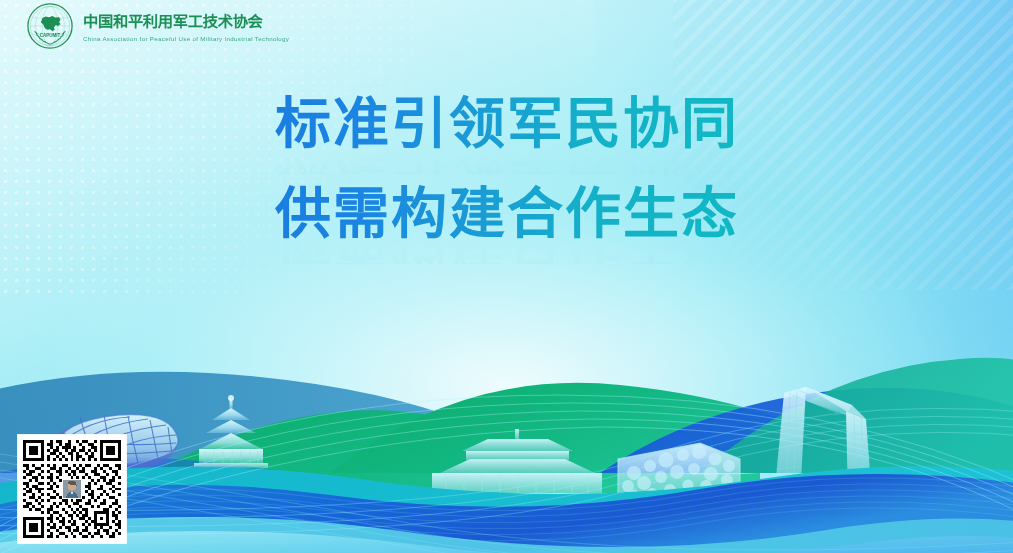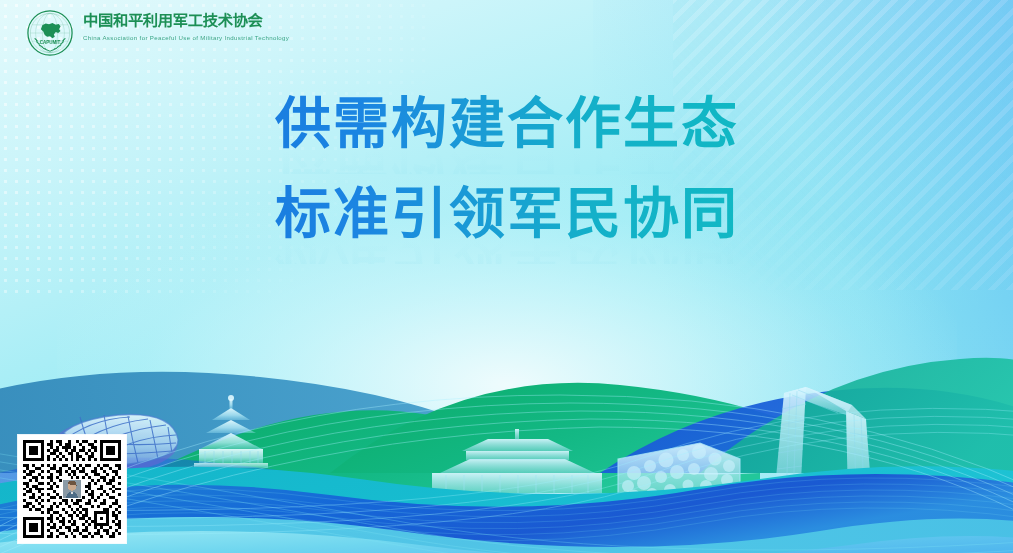--- a/index.html
+++ b/index.html
@@ -76,22 +76,23 @@
     position: absolute;
     right: 0; top: 0;
     width: 420px; height: 470px;
     background: linear-gradient(250deg, rgba(76,176,244,.55) 0%, rgba(120,206,246,.22) 45%, rgba(255,255,255,0) 78%);
   }
 
   
 
   #logo-bar {
     position: absolute;
-    left: 26px; top: 9px;
+    left: 26px; top: 2px;
     display: flex;
+    align-items: center;
     gap: 9px;
     z-index: 40;
   }
 
   .logo-emblem { width: 48px; height: 48px; display: block; }
 
   .logo-text-block { display: flex; flex-direction: column; gap: 1px; }
 
   .logo-cn {
     height: 24px;
@@ -217,48 +218,20 @@
     <div class="logo-text-block">
 
       <svg class="logo-cn" viewBox="0 0 260 26" width="190" height="24">
         <text x="0" y="20" font-family="DejaVu Sans, sans-serif" font-size="21" font-weight="bold" fill="#1c8f55" letter-spacing="-0.5">中国和平利用军工技术协会</text>
       </svg>
       <div class="logo-en">China Association for Peaceful Use of Military Industrial Technology</div>
     </div>
   </div>
 
   <div id="headline">
-
-    <div class="title-line">
-      <svg class="title-svg" viewBox="0 0 520 86">
-        <defs>
-          <linearGradient id="titleGrad1" x1="0" y1="0" x2="1" y2="0">
-            <stop offset="0%" stop-color="#1a7ee0"></stop>
-            <stop offset="18%" stop-color="#1b85e2"></stop>
-            <stop offset="42%" stop-color="#1a9ad6"></stop>
-            <stop offset="68%" stop-color="#14b0c9"></stop>
-            <stop offset="100%" stop-color="#11b8c4"></stop>
-          </linearGradient>
-          <linearGradient id="reflGrad1" x1="0" y1="0" x2="0" y2="1">
-            <stop offset="0%" stop-color="#6fd3e8" stop-opacity=".42"></stop>
-            <stop offset="55%" stop-color="#8fe0ee" stop-opacity=".14"></stop>
-            <stop offset="100%" stop-color="#b4ecf5" stop-opacity="0"></stop>
-          </linearGradient>
-          <clipPath id="reflClip1">
-              <rect x="0" y="60" width="520" height="26"></rect>
-            </clipPath>
-        </defs>
-
-        <g clip-path="url(#reflClip1)">
-          <text x="260" y="46" text-anchor="middle" transform="translate(0,115) scale(1,-1)" font-family="DejaVu Sans, sans-serif" font-size="56" font-weight="bold" letter-spacing="2" fill="url(#reflGrad1)">供需构建合作生态</text>
-        </g>
-
-        <text x="260" y="55" text-anchor="middle" font-family="DejaVu Sans, sans-serif" font-size="56" font-weight="bold" letter-spacing="2" fill="url(#titleGrad1)">供需构建合作生态</text>
-      </svg>
-    </div>
 
     <div class="title-line">
       <svg class="title-svg" viewBox="0 0 520 86">
         <defs>
           <linearGradient id="titleGrad2" x1="0" y1="0" x2="1" y2="0">
             <stop offset="0%" stop-color="#1a7ee0"></stop>
             <stop offset="18%" stop-color="#1b85e2"></stop>
             <stop offset="42%" stop-color="#1a9ad6"></stop>
             <stop offset="68%" stop-color="#14b0c9"></stop>
             <stop offset="100%" stop-color="#11b8c4"></stop>
@@ -269,20 +242,48 @@
             <stop offset="100%" stop-color="#b4ecf5" stop-opacity="0"></stop>
           </linearGradient>
           <clipPath id="reflClip2">
               <rect x="0" y="60" width="520" height="26"></rect>
             </clipPath>
         </defs>
         <g clip-path="url(#reflClip2)">
           <text x="260" y="46" text-anchor="middle" transform="translate(0,115) scale(1,-1)" font-family="DejaVu Sans, sans-serif" font-size="56" font-weight="bold" letter-spacing="2" fill="url(#reflGrad2)">标准引领军民协同</text>
         </g>
         <text x="260" y="55" text-anchor="middle" font-family="DejaVu Sans, sans-serif" font-size="56" font-weight="bold" letter-spacing="2" fill="url(#titleGrad2)">标准引领军民协同</text>
+      </svg>
+    </div>
+
+    <div class="title-line">
+      <svg class="title-svg" viewBox="0 0 520 86">
+        <defs>
+          <linearGradient id="titleGrad1" x1="0" y1="0" x2="1" y2="0">
+            <stop offset="0%" stop-color="#1a7ee0"></stop>
+            <stop offset="18%" stop-color="#1b85e2"></stop>
+            <stop offset="42%" stop-color="#1a9ad6"></stop>
+            <stop offset="68%" stop-color="#14b0c9"></stop>
+            <stop offset="100%" stop-color="#11b8c4"></stop>
+          </linearGradient>
+          <linearGradient id="reflGrad1" x1="0" y1="0" x2="0" y2="1">
+            <stop offset="0%" stop-color="#6fd3e8" stop-opacity=".42"></stop>
+            <stop offset="55%" stop-color="#8fe0ee" stop-opacity=".14"></stop>
+            <stop offset="100%" stop-color="#b4ecf5" stop-opacity="0"></stop>
+          </linearGradient>
+          <clipPath id="reflClip1">
+              <rect x="0" y="60" width="520" height="26"></rect>
+            </clipPath>
+        </defs>
+
+        <g clip-path="url(#reflClip1)">
+          <text x="260" y="46" text-anchor="middle" transform="translate(0,115) scale(1,-1)" font-family="DejaVu Sans, sans-serif" font-size="56" font-weight="bold" letter-spacing="2" fill="url(#reflGrad1)">供需构建合作生态</text>
+        </g>
+
+        <text x="260" y="55" text-anchor="middle" font-family="DejaVu Sans, sans-serif" font-size="56" font-weight="bold" letter-spacing="2" fill="url(#titleGrad1)">供需构建合作生态</text>
       </svg>
     </div>
 
   </div>
 
   <div id="scenery">
     <svg viewBox="0 0 1013 280" preserveAspectRatio="none">
       <defs>
         <linearGradient id="hillGreen" x1="0" y1="0" x2="1" y2="0.4">
           <stop offset="0%" stop-color="#0bab68"></stop>

